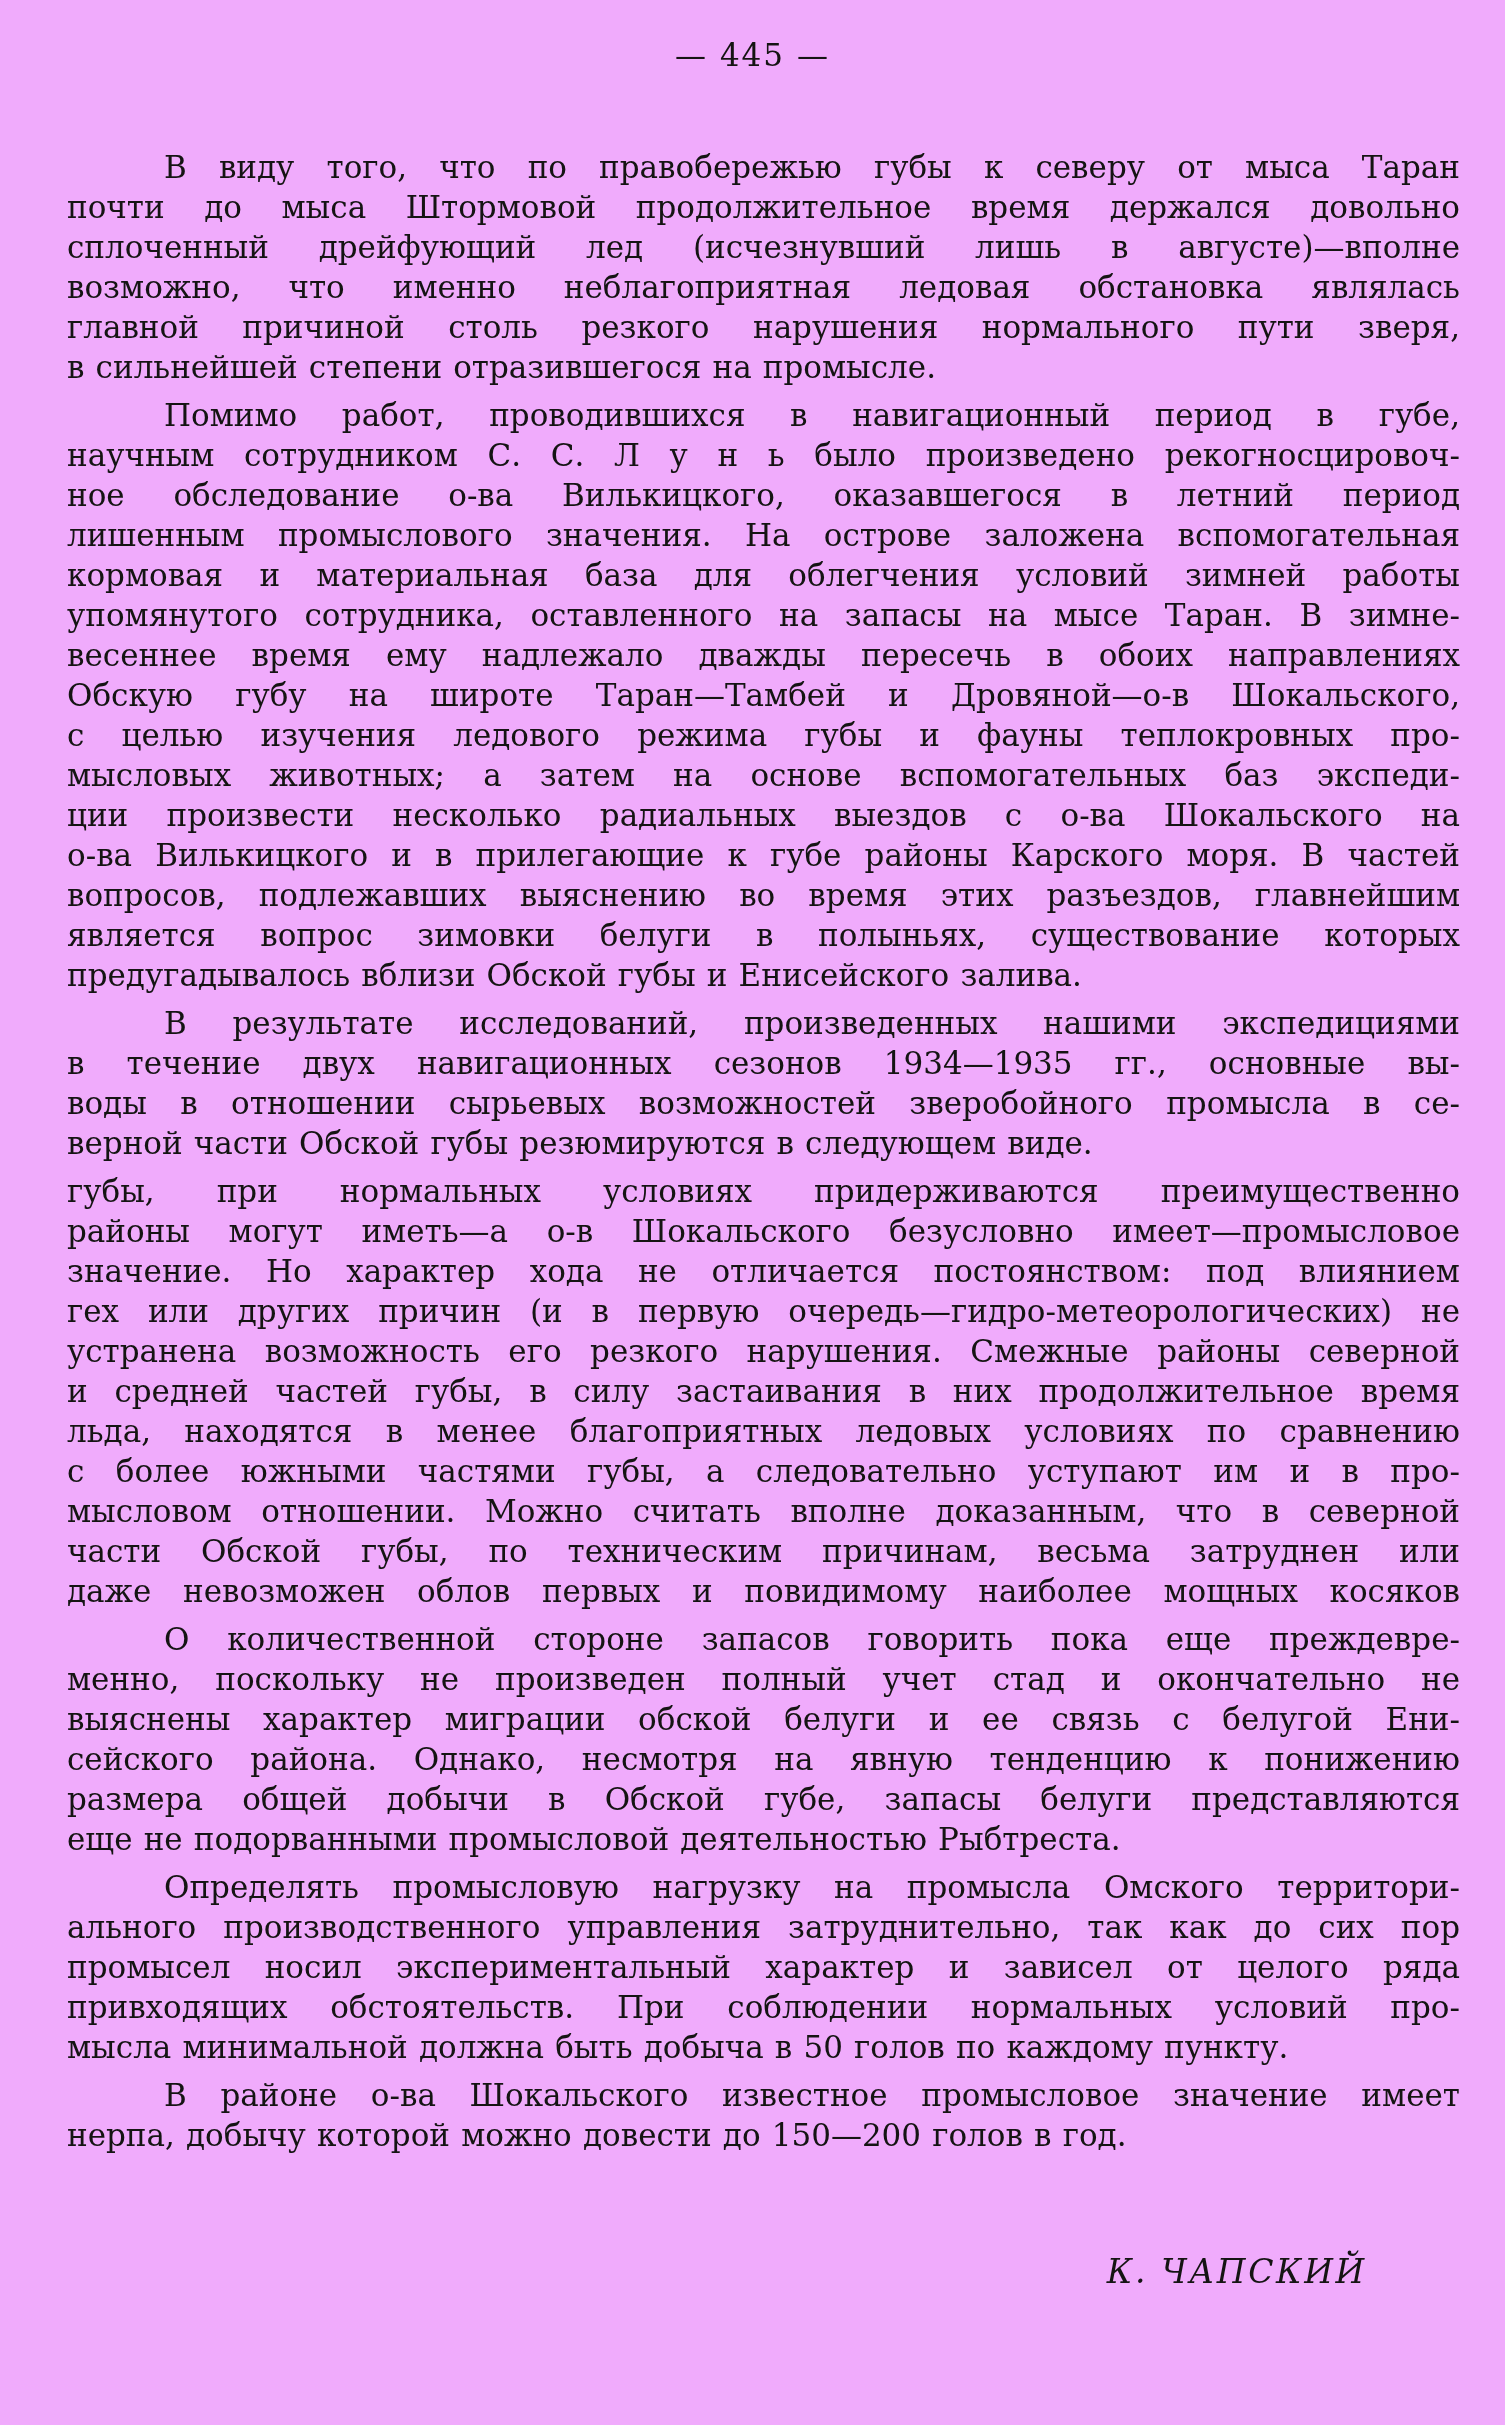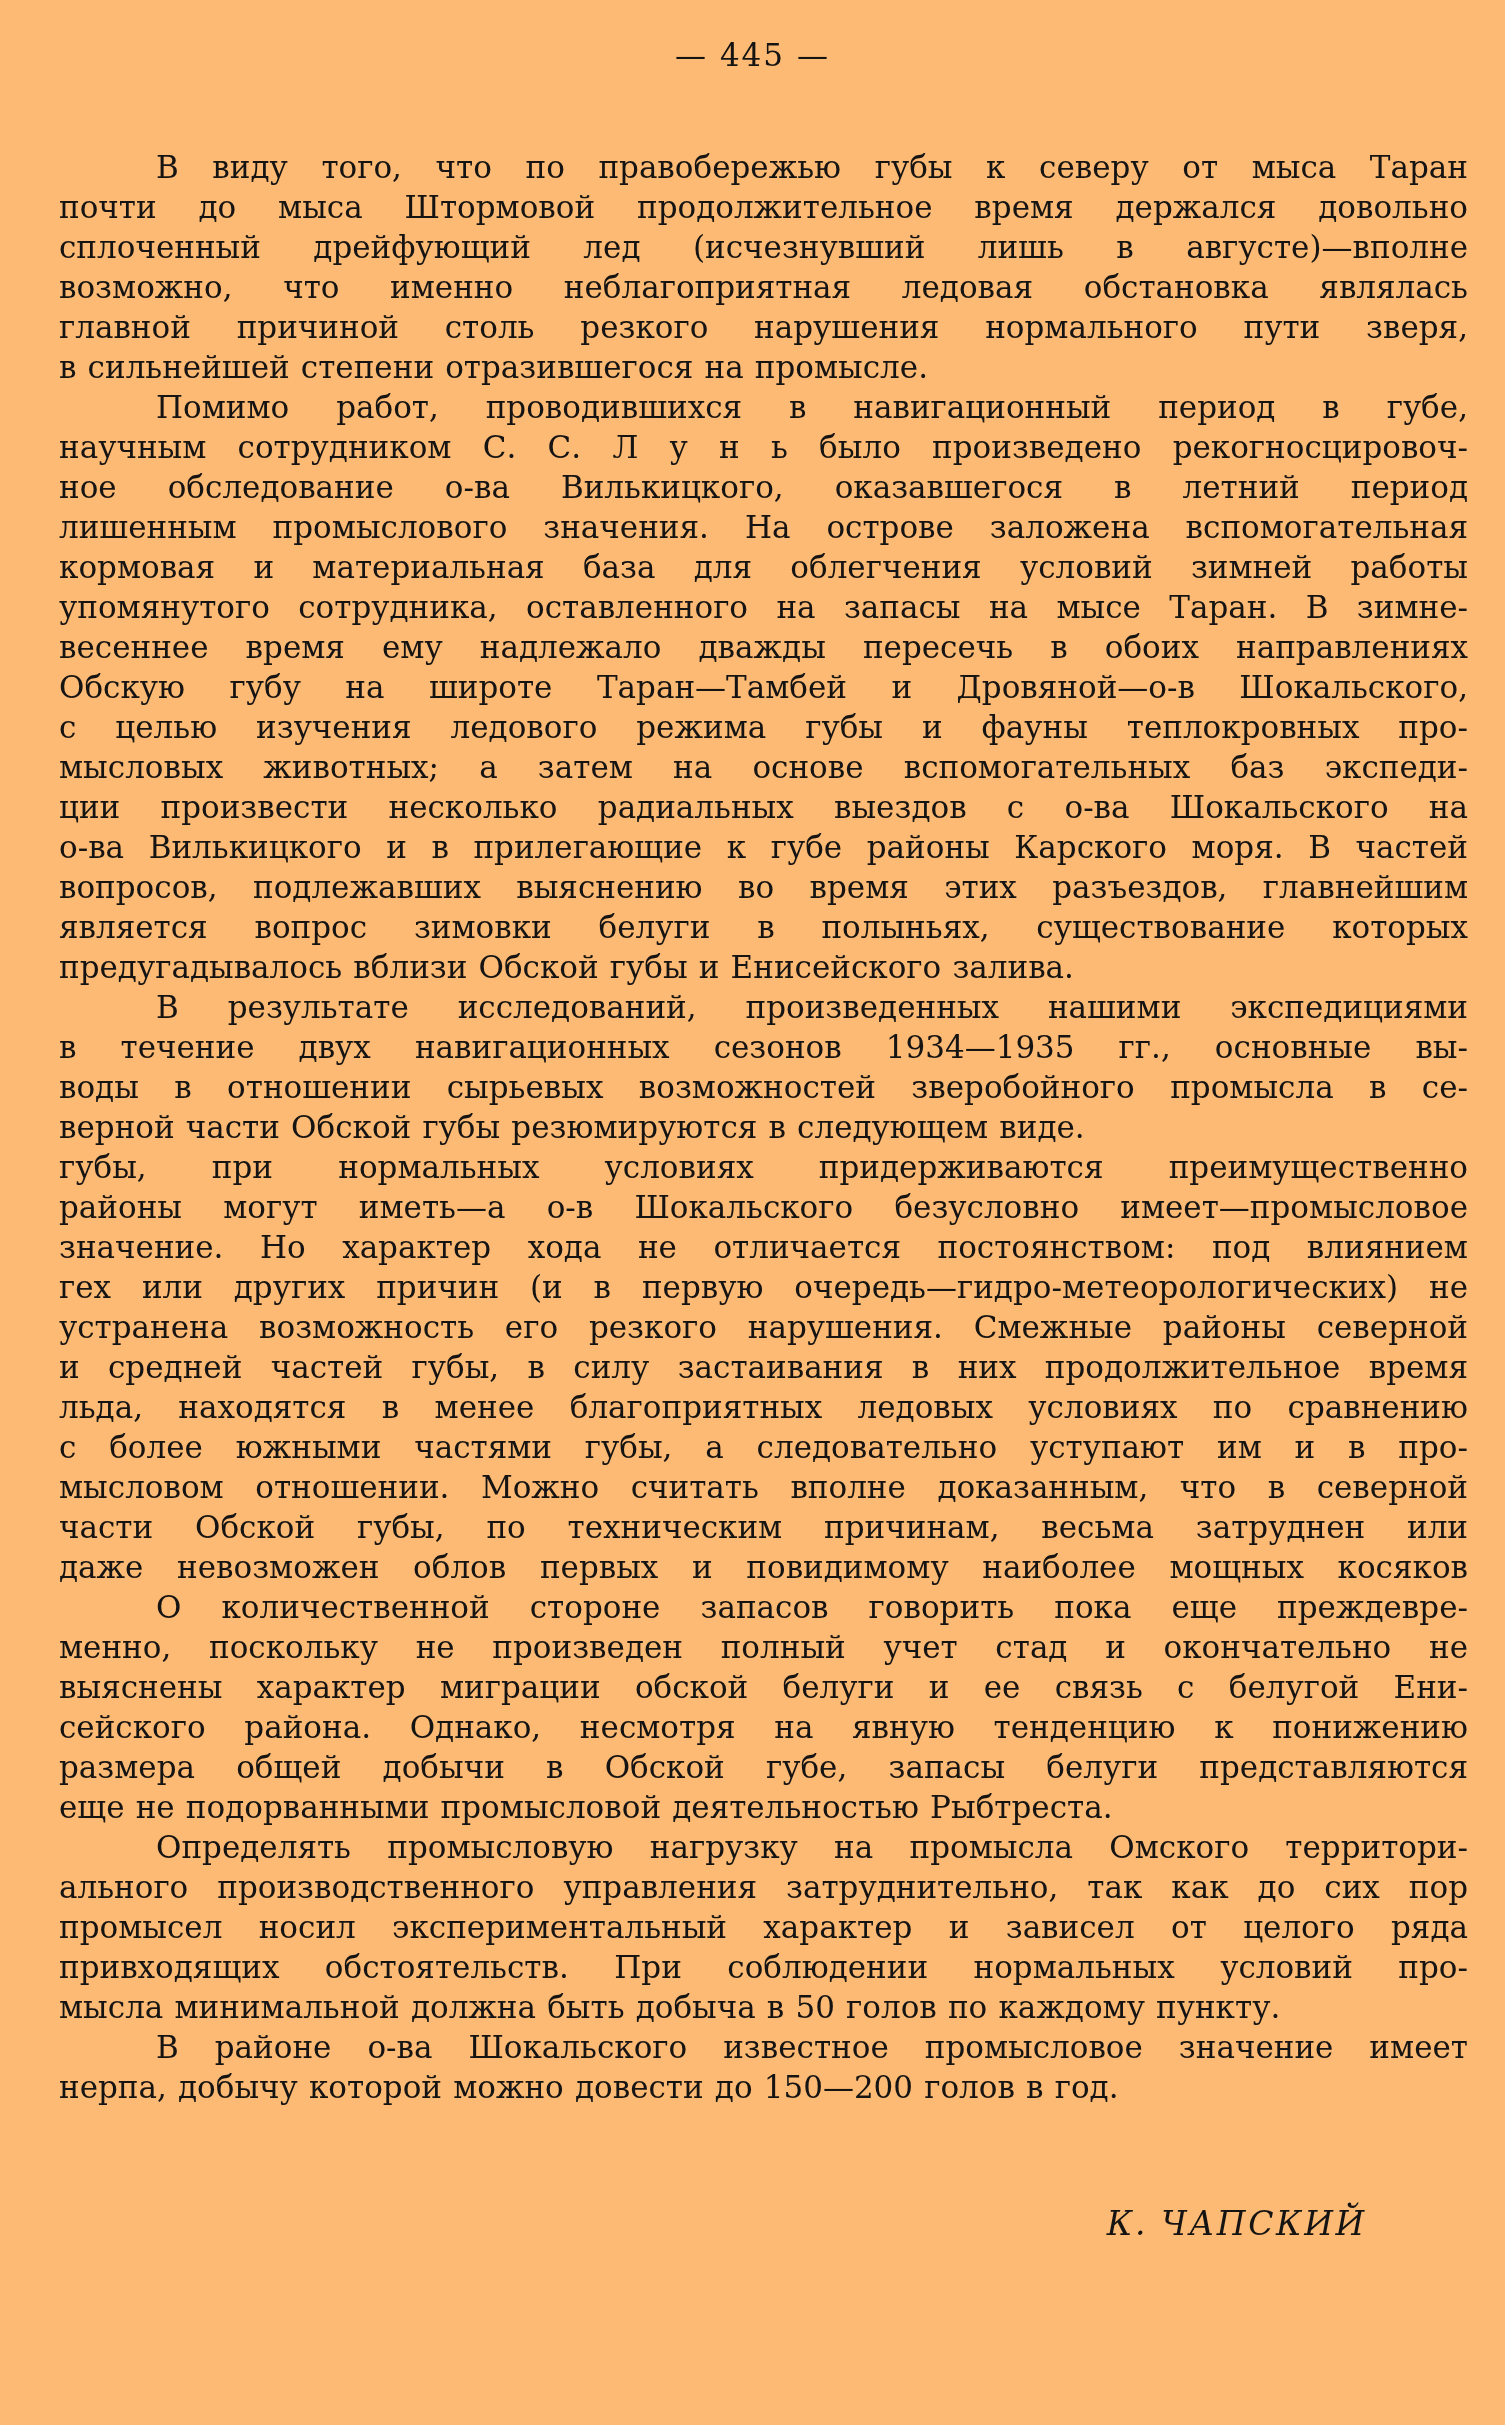--- a/index.html
+++ b/index.html
@@ -5,42 +5,42 @@
   html, body {
     margin: 0;
     padding: 0;
     background: #e8e8e8;
   }
   .page {
     position: relative;
     width: 1505px;
     height: 2426px;
     margin: 0 auto;
-    background: #fdba74;
+    background: #f0abfc;
     color: #151413;
     font-family: "DejaVu Serif", "Liberation Serif", serif;
     overflow: hidden;
   }
   .page-number {
     padding-top: 37px;
     text-align: center;
     font-size: 31px;
     line-height: 37px;
     letter-spacing: 2px;
     white-space: pre;
   }
   .body-text {
     margin-top: 73px;
     margin-left: 59px;
     width: 1409px;
     font-size: 31px;
     line-height: 40px;
   }
   .para {
-    margin: 0;
+    margin: 8px;
   }
   .line {
     text-align: justify;
     text-align-last: justify;
     word-spacing: 1.3px;
   }
   .line.first {
     text-indent: 97px;
   }
   .line.last {

